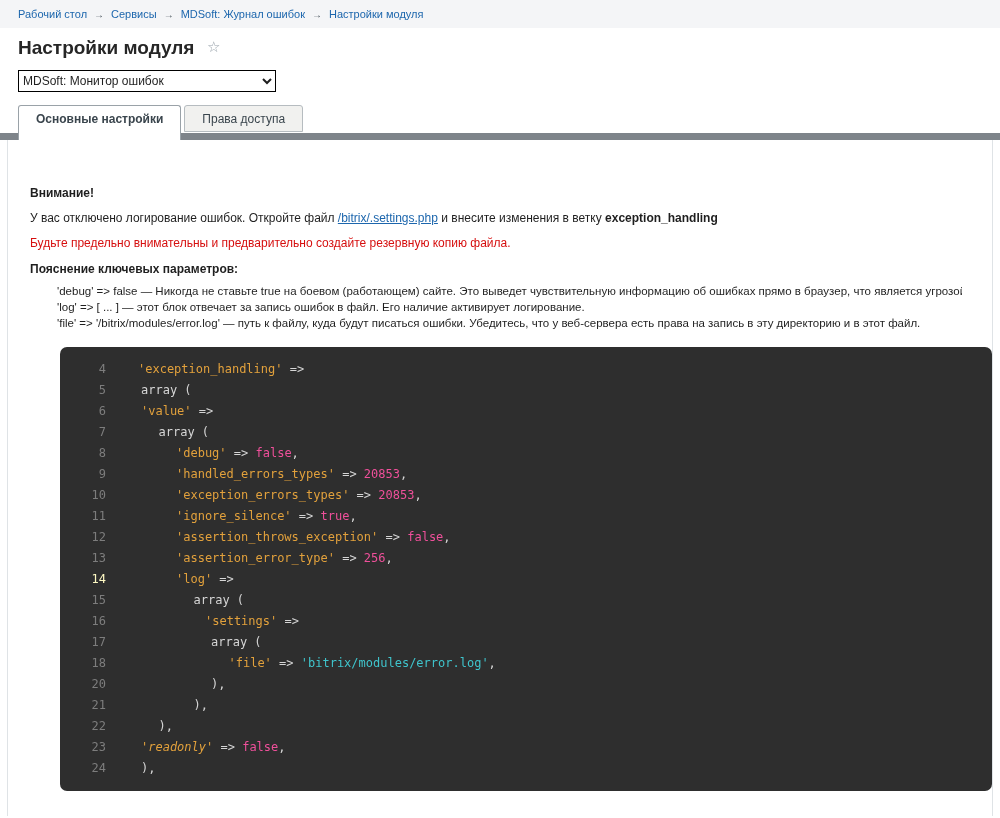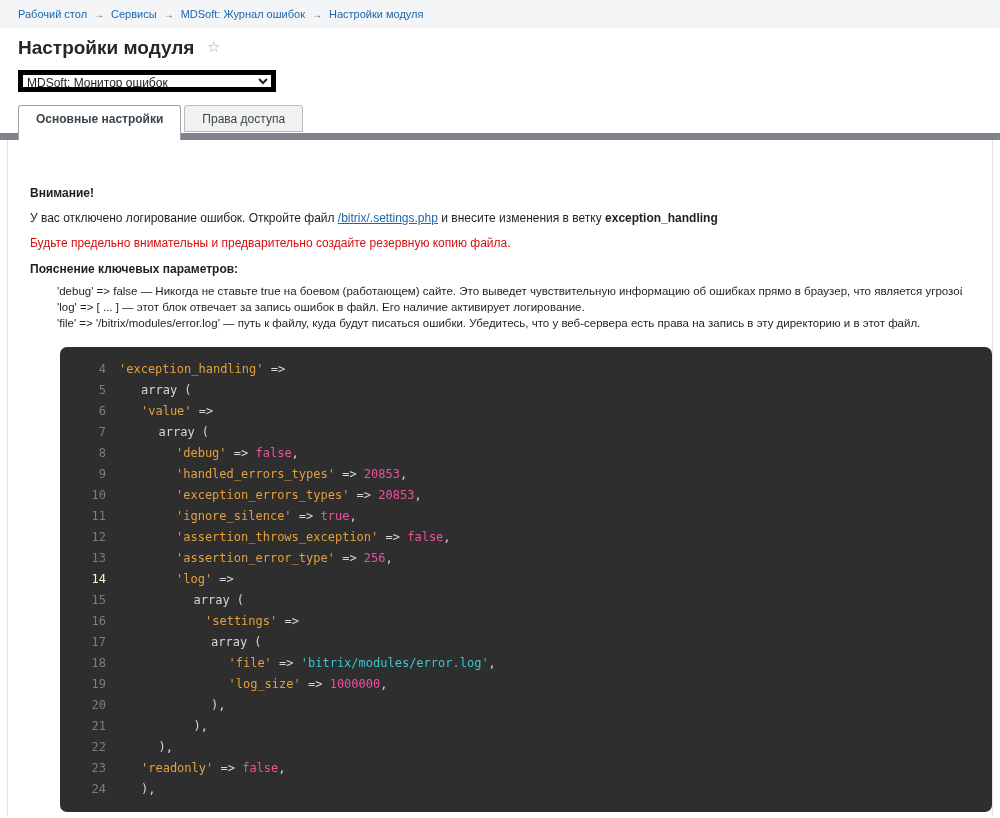--- a/index.html
+++ b/index.html
@@ -15,21 +15,21 @@
   .breadcrumb { font-size: 11px; }
   .bc-link { color: #1c66ad; text-decoration: none; margin-right: 7px; cursor: pointer; }
   .bc-sep { color: #4a555d; margin-right: 7px; font-size: 10px; }
   .page-title-row { padding: 9px 0 7px 18px; }
   .page-title { font-size: 19px; font-weight: bold; color: #262626; }
   .fav-star { color: #9aa4ac; font-size: 15px; margin-left: 8px; vertical-align: 2px; cursor: pointer; }
   .select-row { padding: 4px 0 0 18px; }
   .module-select {
     width: 258px; height: 22px; font-size: 12px;
     font-family: "Liberation Sans", sans-serif;
-    border: 5px solid #000000; background: #fff; color: #1f1f1f;
+    border: 1px solid #000000; background: #fff; color: #1f1f1f;
   }
   .tabs-wrap {
     position: relative; height: 35px; margin-top: 13px;
     padding-left: 18px; display: flex; align-items: flex-start;
   }
   .tabs-bar {
     position: absolute; left: 0; right: 0; bottom: 0;
     height: 7px; background: #7e848a;
   }
   .tab {
@@ -98,36 +98,35 @@
     <p class="params-heading">Пояснение ключевых параметров:</p>
     <ul class="params-list">
         <li>'debug' =&gt; false — Никогда не ставьте true на боевом (работающем) сайте. Это выведет чувствительную информацию об ошибках прямо в браузер, что является угрозой безопасности.</li>
         <li>'log' =&gt; [ ... ] — этот блок отвечает за запись ошибок в файл. Его наличие активирует логирование.</li>
         <li>'file' =&gt; '/bitrix/modules/error.log' — путь к файлу, куда будут писаться ошибки. Убедитесь, что у веб-сервера есть права на запись в эту директорию и в этот файл.</li>
       </ul>
   </div>
 
   <div class="code-block" style="background: rgb(46, 46, 46);">
     <div>
-        <div class="code-line"><span class="ln" style="color: rgb(125, 125, 125);">4</span><span style="margin-left: 13px;"><span style="color: rgb(226, 161, 60);">'exception_handling'</span><span style="color: rgb(214, 214, 214);"> =&gt;</span></span></div>
+        <div class="code-line"><span class="ln" style="color: rgb(125, 125, 125);">4</span><span style="margin-left: 32px;"><span style="color: rgb(226, 161, 60);">'exception_handling'</span><span style="color: rgb(214, 214, 214);"> =&gt;</span></span></div>
         <div class="code-line"><span class="ln" style="color: rgb(125, 125, 125);">5</span><span style="margin-left: 35px;"><span style="color: rgb(214, 214, 214);">array (</span></span></div>
         <div class="code-line"><span class="ln" style="color: rgb(125, 125, 125);">6</span><span style="margin-left: 35px;"><span style="color: rgb(226, 161, 60);">'value'</span><span style="color: rgb(214, 214, 214);"> =&gt;</span></span></div>
         <div class="code-line"><span class="ln" style="color: rgb(125, 125, 125);">7</span><span style="margin-left: 52.5px;"><span style="color: rgb(214, 214, 214);">array (</span></span></div>
         <div class="code-line"><span class="ln" style="color: rgb(125, 125, 125);">8</span><span style="margin-left: 70px; text-align: right;"><span style="color: rgb(226, 161, 60);">'debug'</span><span style="color: rgb(214, 214, 214);"> =&gt; </span><span style="color: rgb(240, 80, 155);">false</span><span style="color: rgb(214, 214, 214);">,</span></span></div>
         <div class="code-line"><span class="ln" style="color: rgb(125, 125, 125);">9</span><span style="margin-left: 70px;"><span style="color: rgb(226, 161, 60);">'handled_errors_types'</span><span style="color: rgb(214, 214, 214);"> =&gt; </span><span style="color: rgb(240, 80, 155);">20853</span><span style="color: rgb(214, 214, 214);">,</span></span></div>
         <div class="code-line"><span class="ln" style="color: rgb(125, 125, 125);">10</span><span style="margin-left: 70px;"><span style="color: rgb(226, 161, 60);">'exception_errors_types'</span><span style="color: rgb(214, 214, 214);"> =&gt; </span><span style="color: rgb(240, 80, 155);">20853</span><span style="color: rgb(214, 214, 214);">,</span></span></div>
         <div class="code-line"><span class="ln" style="color: rgb(125, 125, 125);">11</span><span style="margin-left: 70px;"><span style="color: rgb(226, 161, 60);">'ignore_silence'</span><span style="color: rgb(214, 214, 214);"> =&gt; </span><span style="color: rgb(240, 80, 155);">true</span><span style="color: rgb(214, 214, 214);">,</span></span></div>
         <div class="code-line"><span class="ln" style="color: rgb(125, 125, 125);">12</span><span style="margin-left: 70px;"><span style="color: rgb(226, 161, 60);">'assertion_throws_exception'</span><span style="color: rgb(214, 214, 214);"> =&gt; </span><span style="color: rgb(240, 80, 155);">false</span><span style="color: rgb(214, 214, 214);">,</span></span></div>
         <div class="code-line"><span class="ln" style="color: rgb(125, 125, 125);">13</span><span style="margin-left: 70px;"><span style="color: rgb(226, 161, 60);">'assertion_error_type'</span><span style="color: rgb(214, 214, 214);"> =&gt; </span><span style="color: rgb(240, 80, 155);">256</span><span style="color: rgb(214, 214, 214);">,</span></span></div>
         <div class="code-line"><span class="ln" style="color: #fef9c3;">14</span><span style="margin-left: 70px;"><span style="color: rgb(226, 161, 60);">'log'</span><span style="color: rgb(214, 214, 214);"> =&gt;</span></span></div>
         <div class="code-line"><span class="ln" style="color: rgb(125, 125, 125);">15</span><span style="margin-left: 87.5px;"><span style="color: rgb(214, 214, 214);">array (</span></span></div>
         <div class="code-line"><span class="ln" style="color: rgb(125, 125, 125);">16</span><span style="margin-left: 99px;"><span style="color: rgb(226, 161, 60);">'settings'</span><span style="color: rgb(214, 214, 214);"> =&gt;</span></span></div>
         <div class="code-line"><span class="ln" style="color: rgb(125, 125, 125);">17</span><span style="margin-left: 105px;"><span style="color: rgb(214, 214, 214);">array (</span></span></div>
         <div class="code-line"><span class="ln" style="color: rgb(125, 125, 125);">18</span><span style="margin-left: 122.5px;"><span style="color: rgb(226, 161, 60);">'file'</span><span style="color: rgb(214, 214, 214);"> =&gt; </span><span style="color: rgb(63, 196, 204);">'bitrix/modules/error.log'</span><span style="color: rgb(214, 214, 214);">,</span></span></div>
-        <div class="code-line"><span class="ln" style="color: rgb(125, 125, 125);">19</span><span style="margin-left: 122.5px;"><span style="color: rgb(226, 161, 60);">'log_size'</span><span style="color: rgb(214, 214, 214);"> =&gt; </span><span style="color: rgb(240, 80, 155);">1000000</span><span style="color: rgb(214, 214, 214);">,</span></span></div>
         <div class="code-line"><span class="ln" style="color: rgb(125, 125, 125);">20</span><span style="margin-left: 105px;"><span style="color: rgb(214, 214, 214);">),</span></span></div>
         <div class="code-line"><span class="ln" style="color: rgb(125, 125, 125);">21</span><span style="margin-left: 87.5px;"><span style="color: rgb(214, 214, 214);">),</span></span></div>
         <div class="code-line"><span class="ln" style="color: rgb(125, 125, 125);">22</span><span style="margin-left: 52.5px;"><span style="color: rgb(214, 214, 214);">),</span></span></div>
-        <div class="code-line"><span class="ln" style="color: rgb(125, 125, 125);">23</span><span style="margin-left: 35px;"><span style="color: rgb(226, 161, 60);">'readonly'</span><span style="color: rgb(214, 214, 214);"> =&gt; </span><span style="color: rgb(240, 80, 155);">false</span><span style="color: rgb(214, 214, 214);">,</span></span></div>
+        <div class="code-line"><span class="ln" style="color: rgb(125, 125, 125);">23</span><span style="margin-left: 35px;"><span style="color: rgb(226, 161, 60); font-style: italic;">'readonly'</span><span style="color: rgb(214, 214, 214);"> =&gt; </span><span style="color: rgb(240, 80, 155);">false</span><span style="color: rgb(214, 214, 214);">,</span></span></div>
         <div class="code-line"><span class="ln" style="color: rgb(125, 125, 125);">24</span><span style="margin-left: 35px;"><span style="color: rgb(214, 214, 214);">),</span></span></div>
       </div>
   </div>
 </div>
 
 </body></html>

